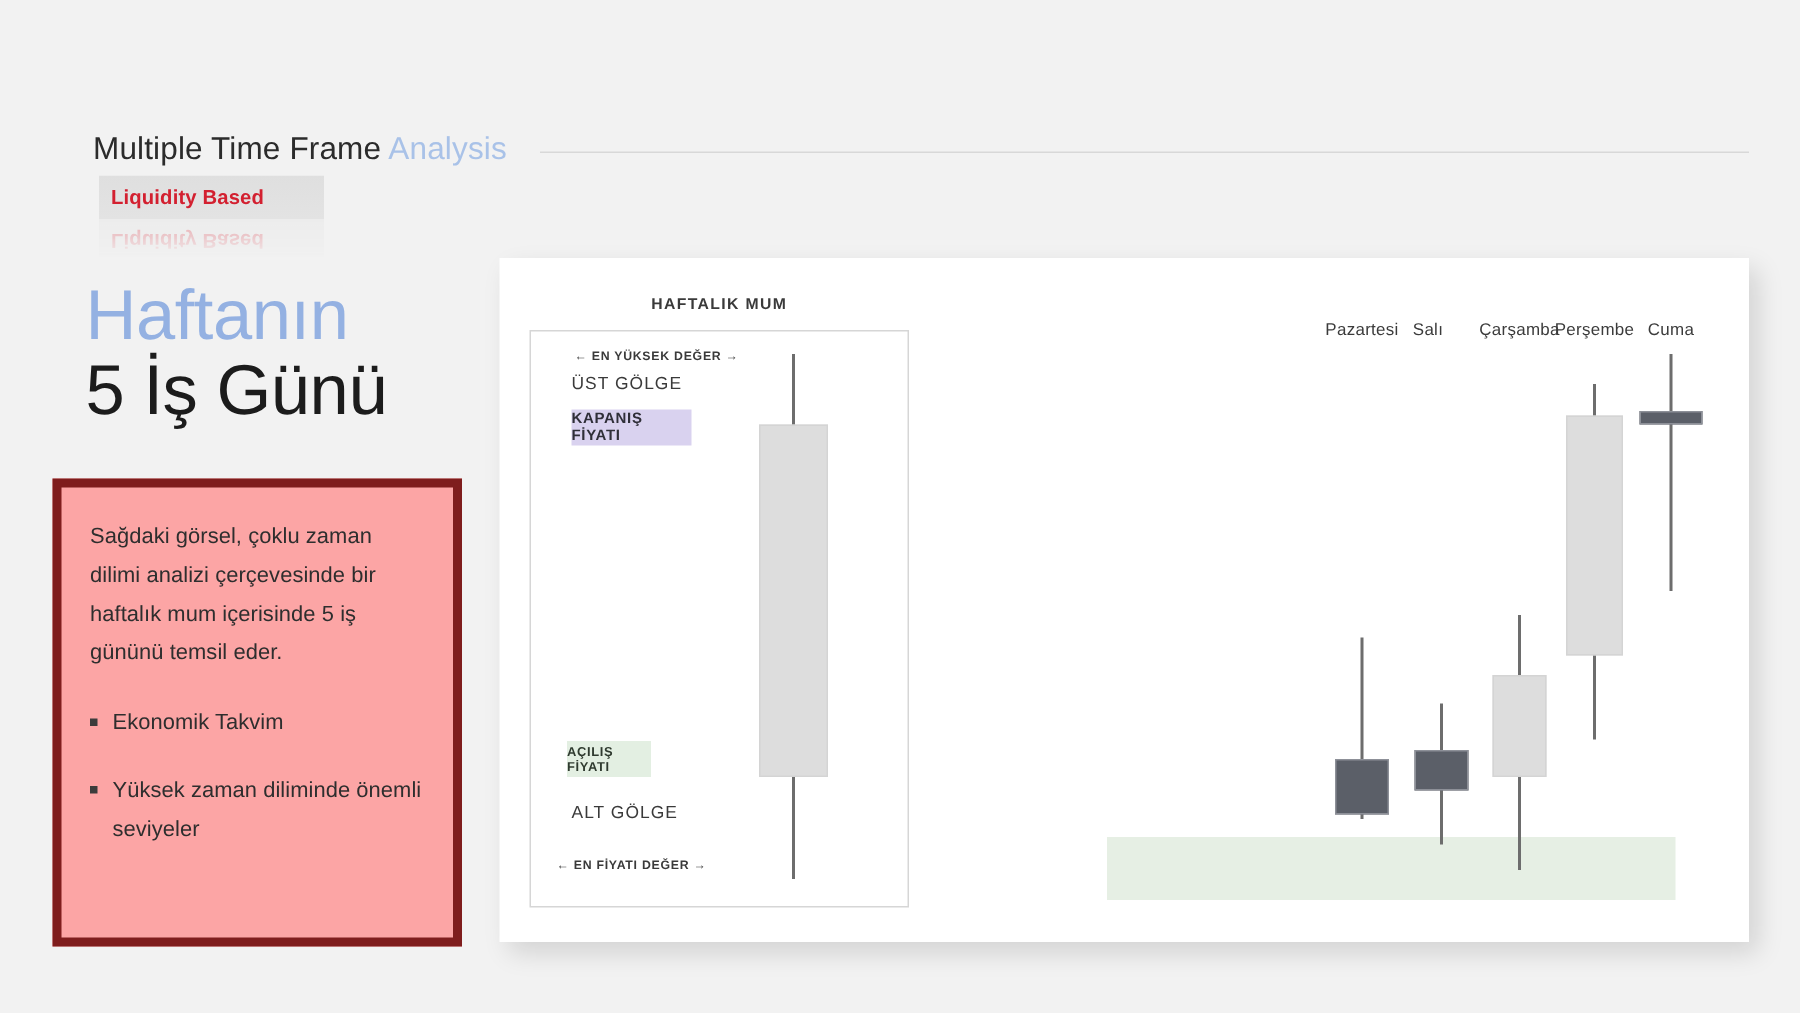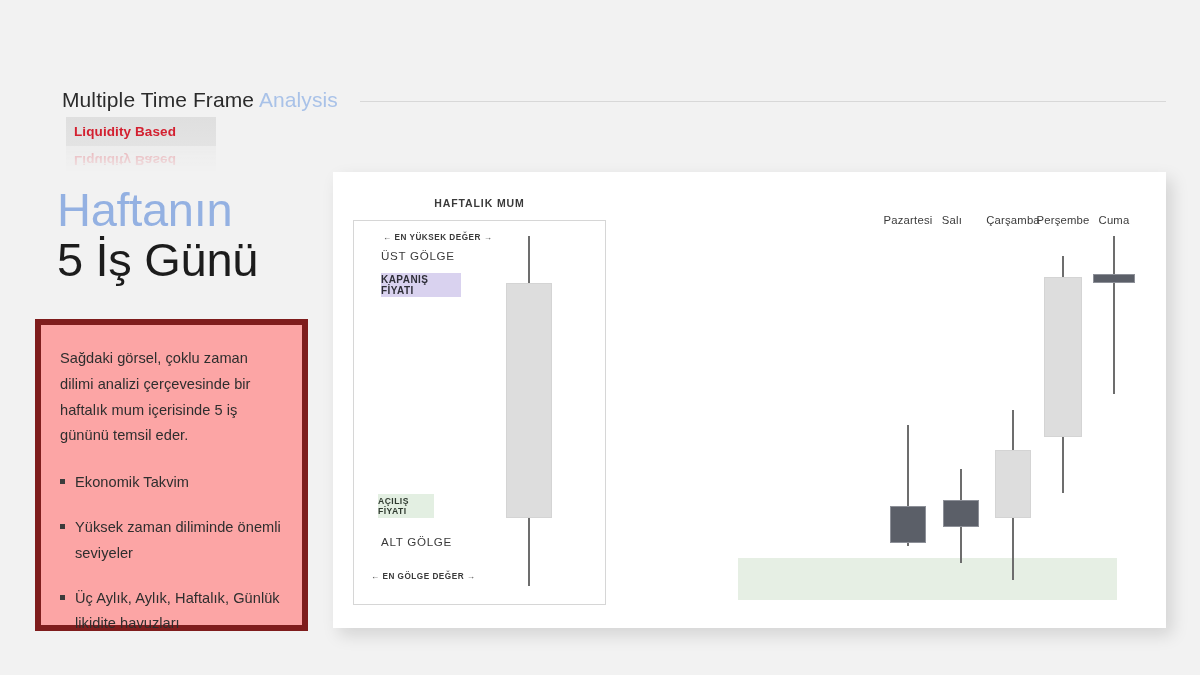--- a/index.html
+++ b/index.html
@@ -135,42 +135,38 @@
     <div class="para">Sağdaki görsel, çoklu zaman dilimi analizi çerçevesinde bir haftalık mum içerisinde 5 iş gününü temsil eder.</div>
     <div class="bullets">
       <div class="bullet">
         <span class="sq"></span>
         <span class="btext">Ekonomik Takvim</span>
       </div>
       <div class="bullet">
         <span class="sq"></span>
         <span class="btext">Yüksek zaman diliminde önemli seviyeler</span>
       </div>
-      <div class="bullet">
-        <span class="sq"></span>
-        <span class="btext">Üç Aylık, Aylık, Haftalık, Günlük likidite havuzları</span>
-      </div>
     </div>
   </div>
 
   <div class="panel"></div>
 
   <div class="weekly-title">HAFTALIK MUM</div>
   <div class="weekly-box"></div>
 
   <div class="lbl lbl-high">← EN YÜKSEK DEĞER →</div>
   <div class="lbl lbl-upper">ÜST GÖLGE</div>
   <div class="badge-close">
     <span>KAPANIŞ FİYATI</span>
   </div>
   <div class="badge-open">
     <span>AÇILIŞ FİYATI</span>
   </div>
   <div class="lbl lbl-lower">ALT GÖLGE</div>
-  <div class="lbl lbl-low">← EN GÖLGE DEĞER →</div>
+  <div class="lbl lbl-low">← EN FİYATI DEĞER →</div>
 
   <div class="wick w-wick"></div>
   <div class="body w-body"></div>
 
   <div id="daily-layer">
       <div class="greenzone" style="left: 738px; top: 558px; width: 379px; height: 42px; background: rgb(230, 239, 228);"></div>
       <div class="daylabel" style="left: 848px; top: 214px; width: 120px;">Pazartesi</div>
       <div class="d-wick" style="left: 907.2px; top: 425px; height: 121px; background: rgb(109, 109, 109);"></div>
       <div class="d-body" style="left: 890px; top: 506px; width: 36px; height: 37px; background: rgb(91, 95, 104); border: 1px solid rgb(141, 144, 152);"></div>
       <div class="daylabel" style="left: 901px; top: 214px; width: 102px;">Salı</div>

